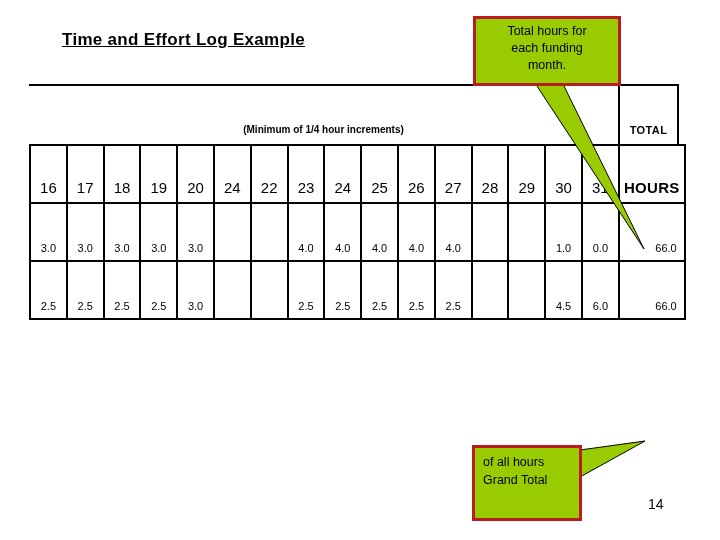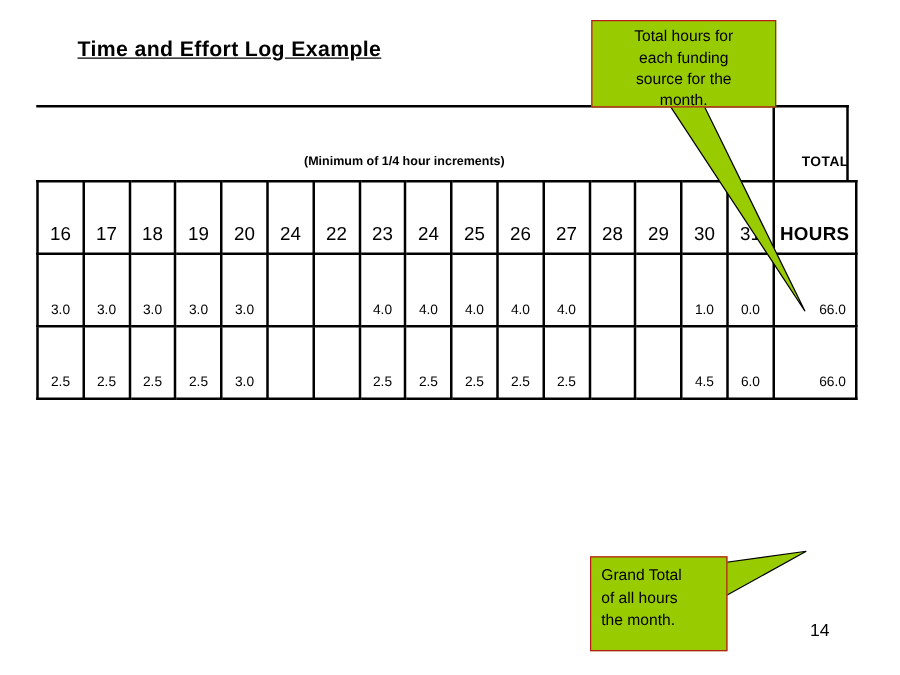--- a/index.html
+++ b/index.html
@@ -45,21 +45,21 @@
     height: 60px;
     border-left: 2px solid #000;
     border-right: 2px solid #000;
     box-sizing: border-box;
   }
   #total-label {
     position: absolute;
     left: 618px;
     top: 124px;
     width: 61px;
-    text-align: right;
+    text-align: center;
     font-size: 11px;
     font-weight: bold;
     letter-spacing: 0.4px;
   }
 
   
   #increments-note {
     position: absolute;
     left: 29px;
     top: 124px;
@@ -98,21 +98,21 @@
     font-weight: bold;
     text-align: center;
     padding-right: 0;
     letter-spacing: 0.3px;
   }
 
   
   .callout-box {
     position: absolute;
     background: #99CC00;
-    border: 1px solid #b91c1c;
+    border: 3px solid #b91c1c;
     box-sizing: border-box;
     text-align: center;
     font-size: 12.5px;
     line-height: 17px;
     color: #000;
     z-index: 5;
   }
   #callout-top {
     left: 473px;
     top: 16px;
@@ -224,23 +224,21 @@
 </table>
 
 <svg id="pointer-top" class="pointer-svg" viewBox="0 0 720 540" width="720" height="540">
   <polygon points="533,80 561,80 644,249" fill="#99CC00" stroke="#000000" stroke-width="1"></polygon>
   <polygon points="580,450 580,477 645,441" fill="#99CC00" stroke="#000000" stroke-width="1"></polygon>
 </svg>
 
 <div class="callout-box" id="callout-top">
   <div>Total hours for</div>
   <div>each funding</div>
-  <div>source for the</div>
   <div>month.</div>
 </div>
 
 <div class="callout-box" id="callout-bottom">
+  <div>of all hours</div>
   <div>Grand Total</div>
-  <div>of all hours</div>
-  <div>the month.</div>
 </div>
 
 <div id="page-number">14</div>
 
 </body></html>

